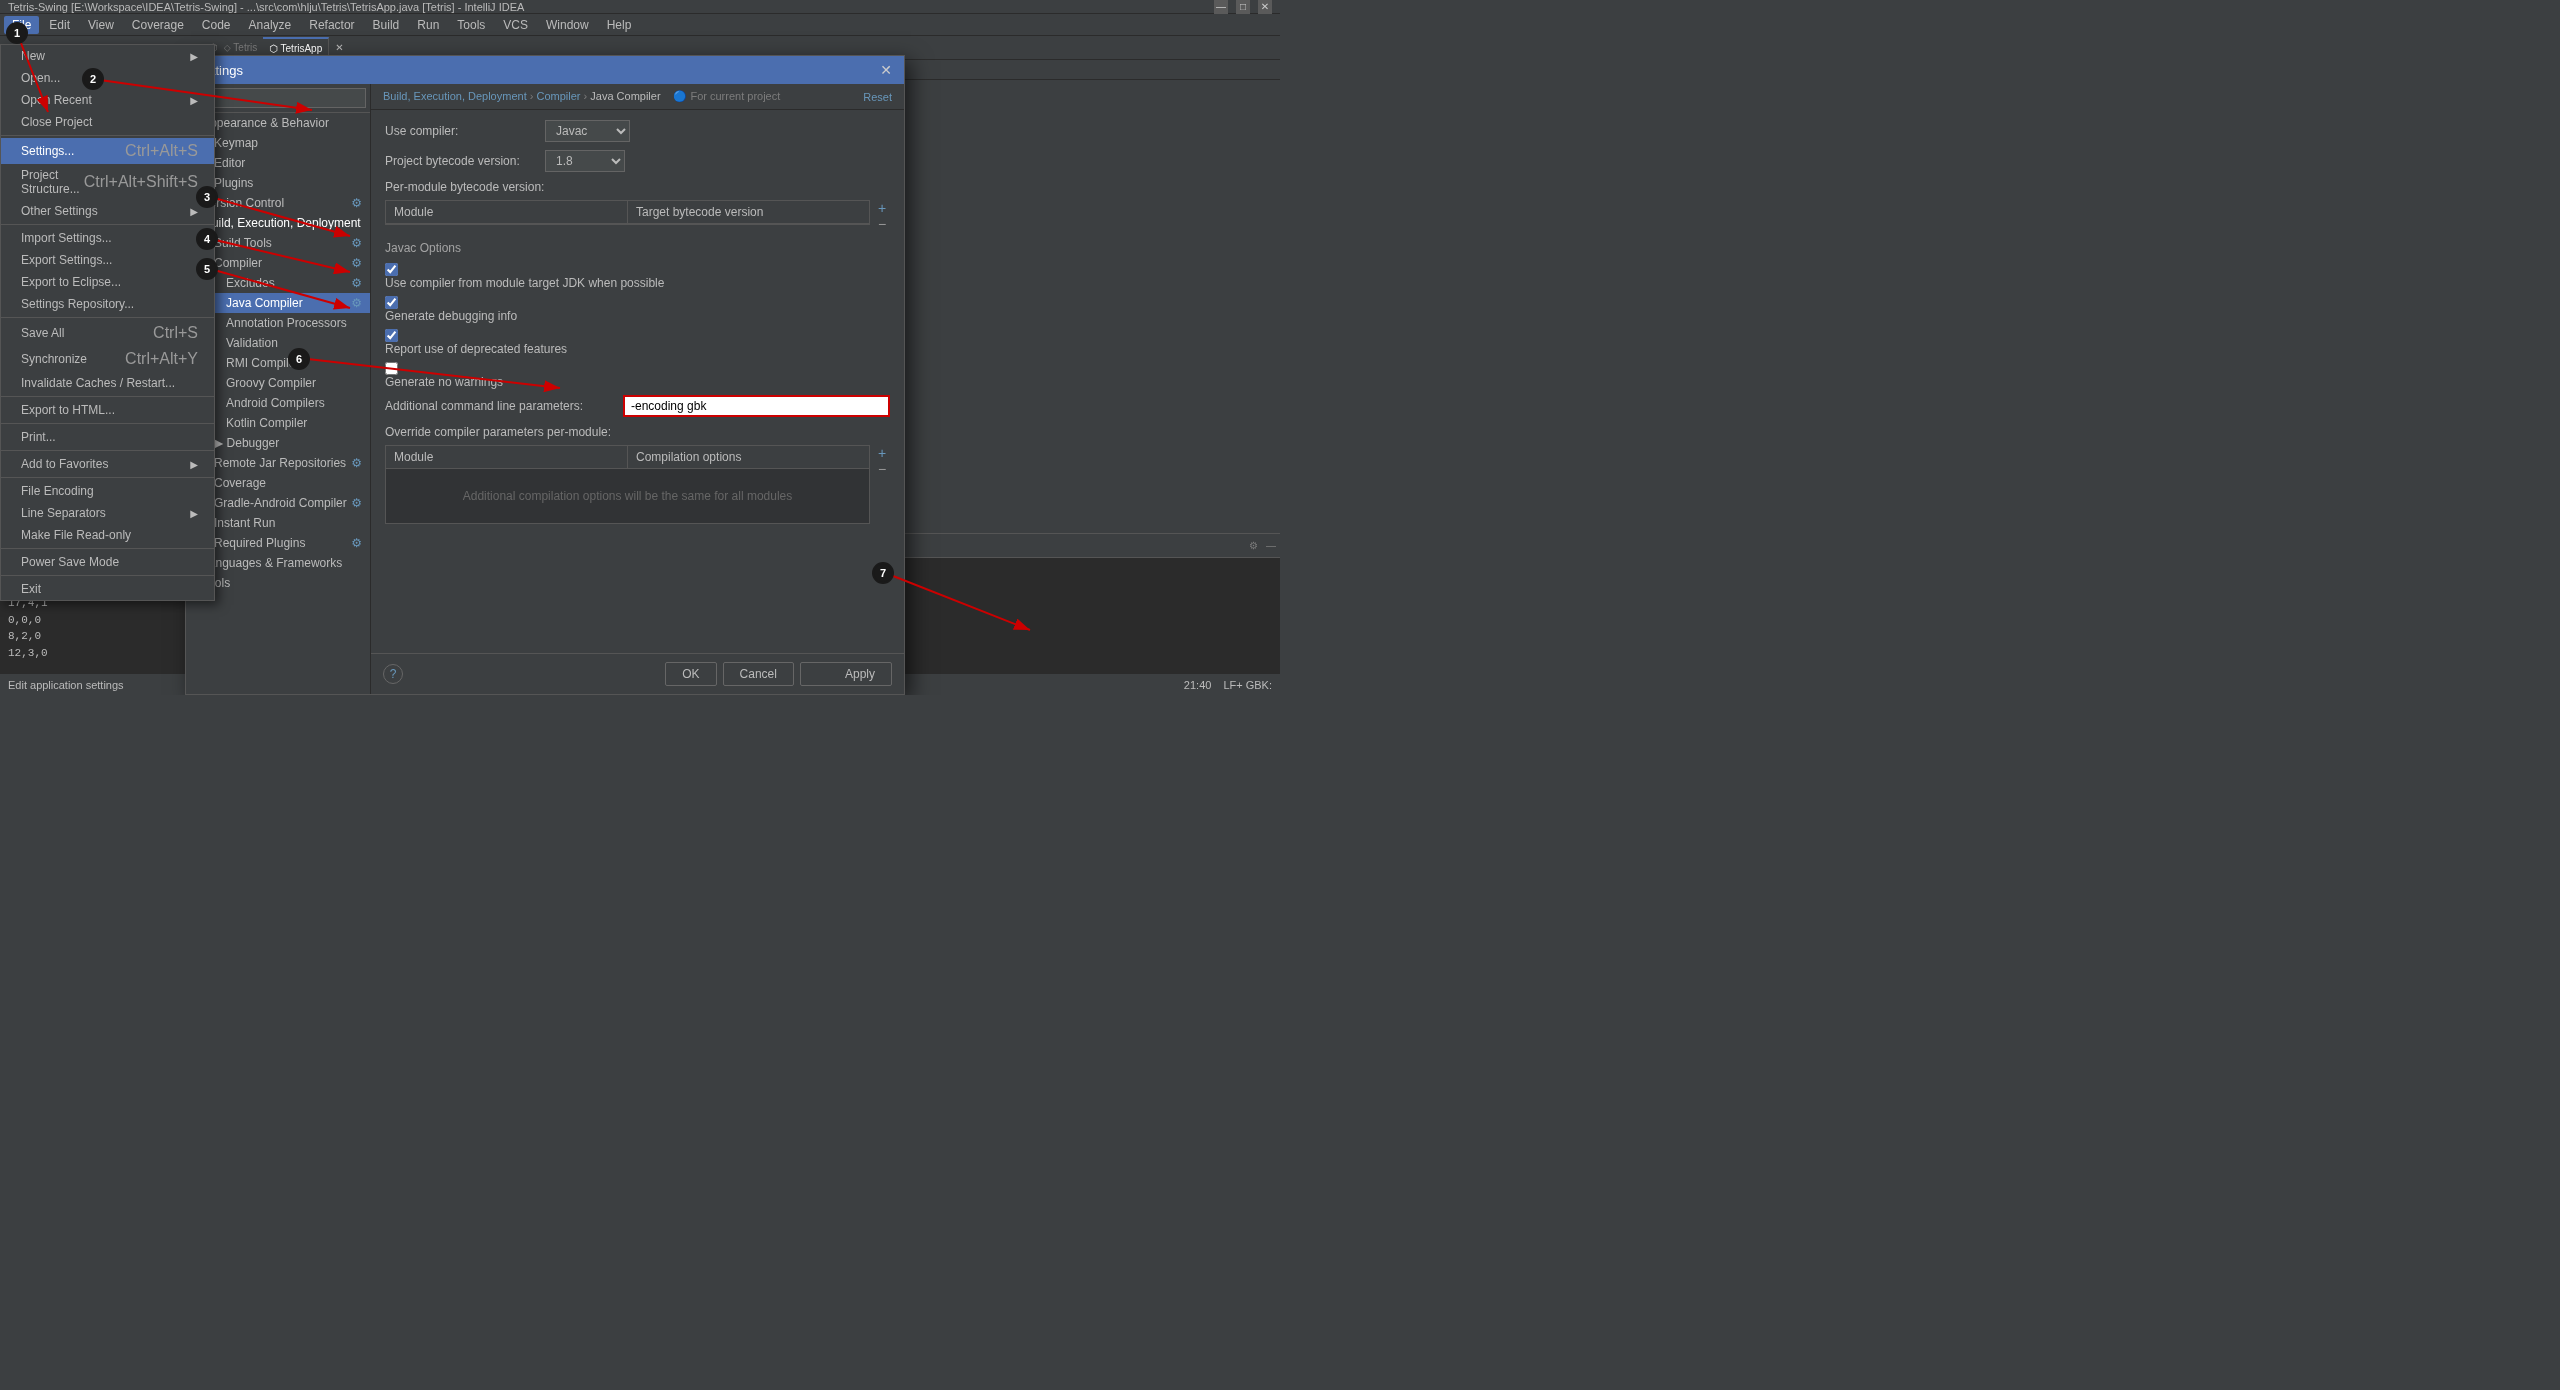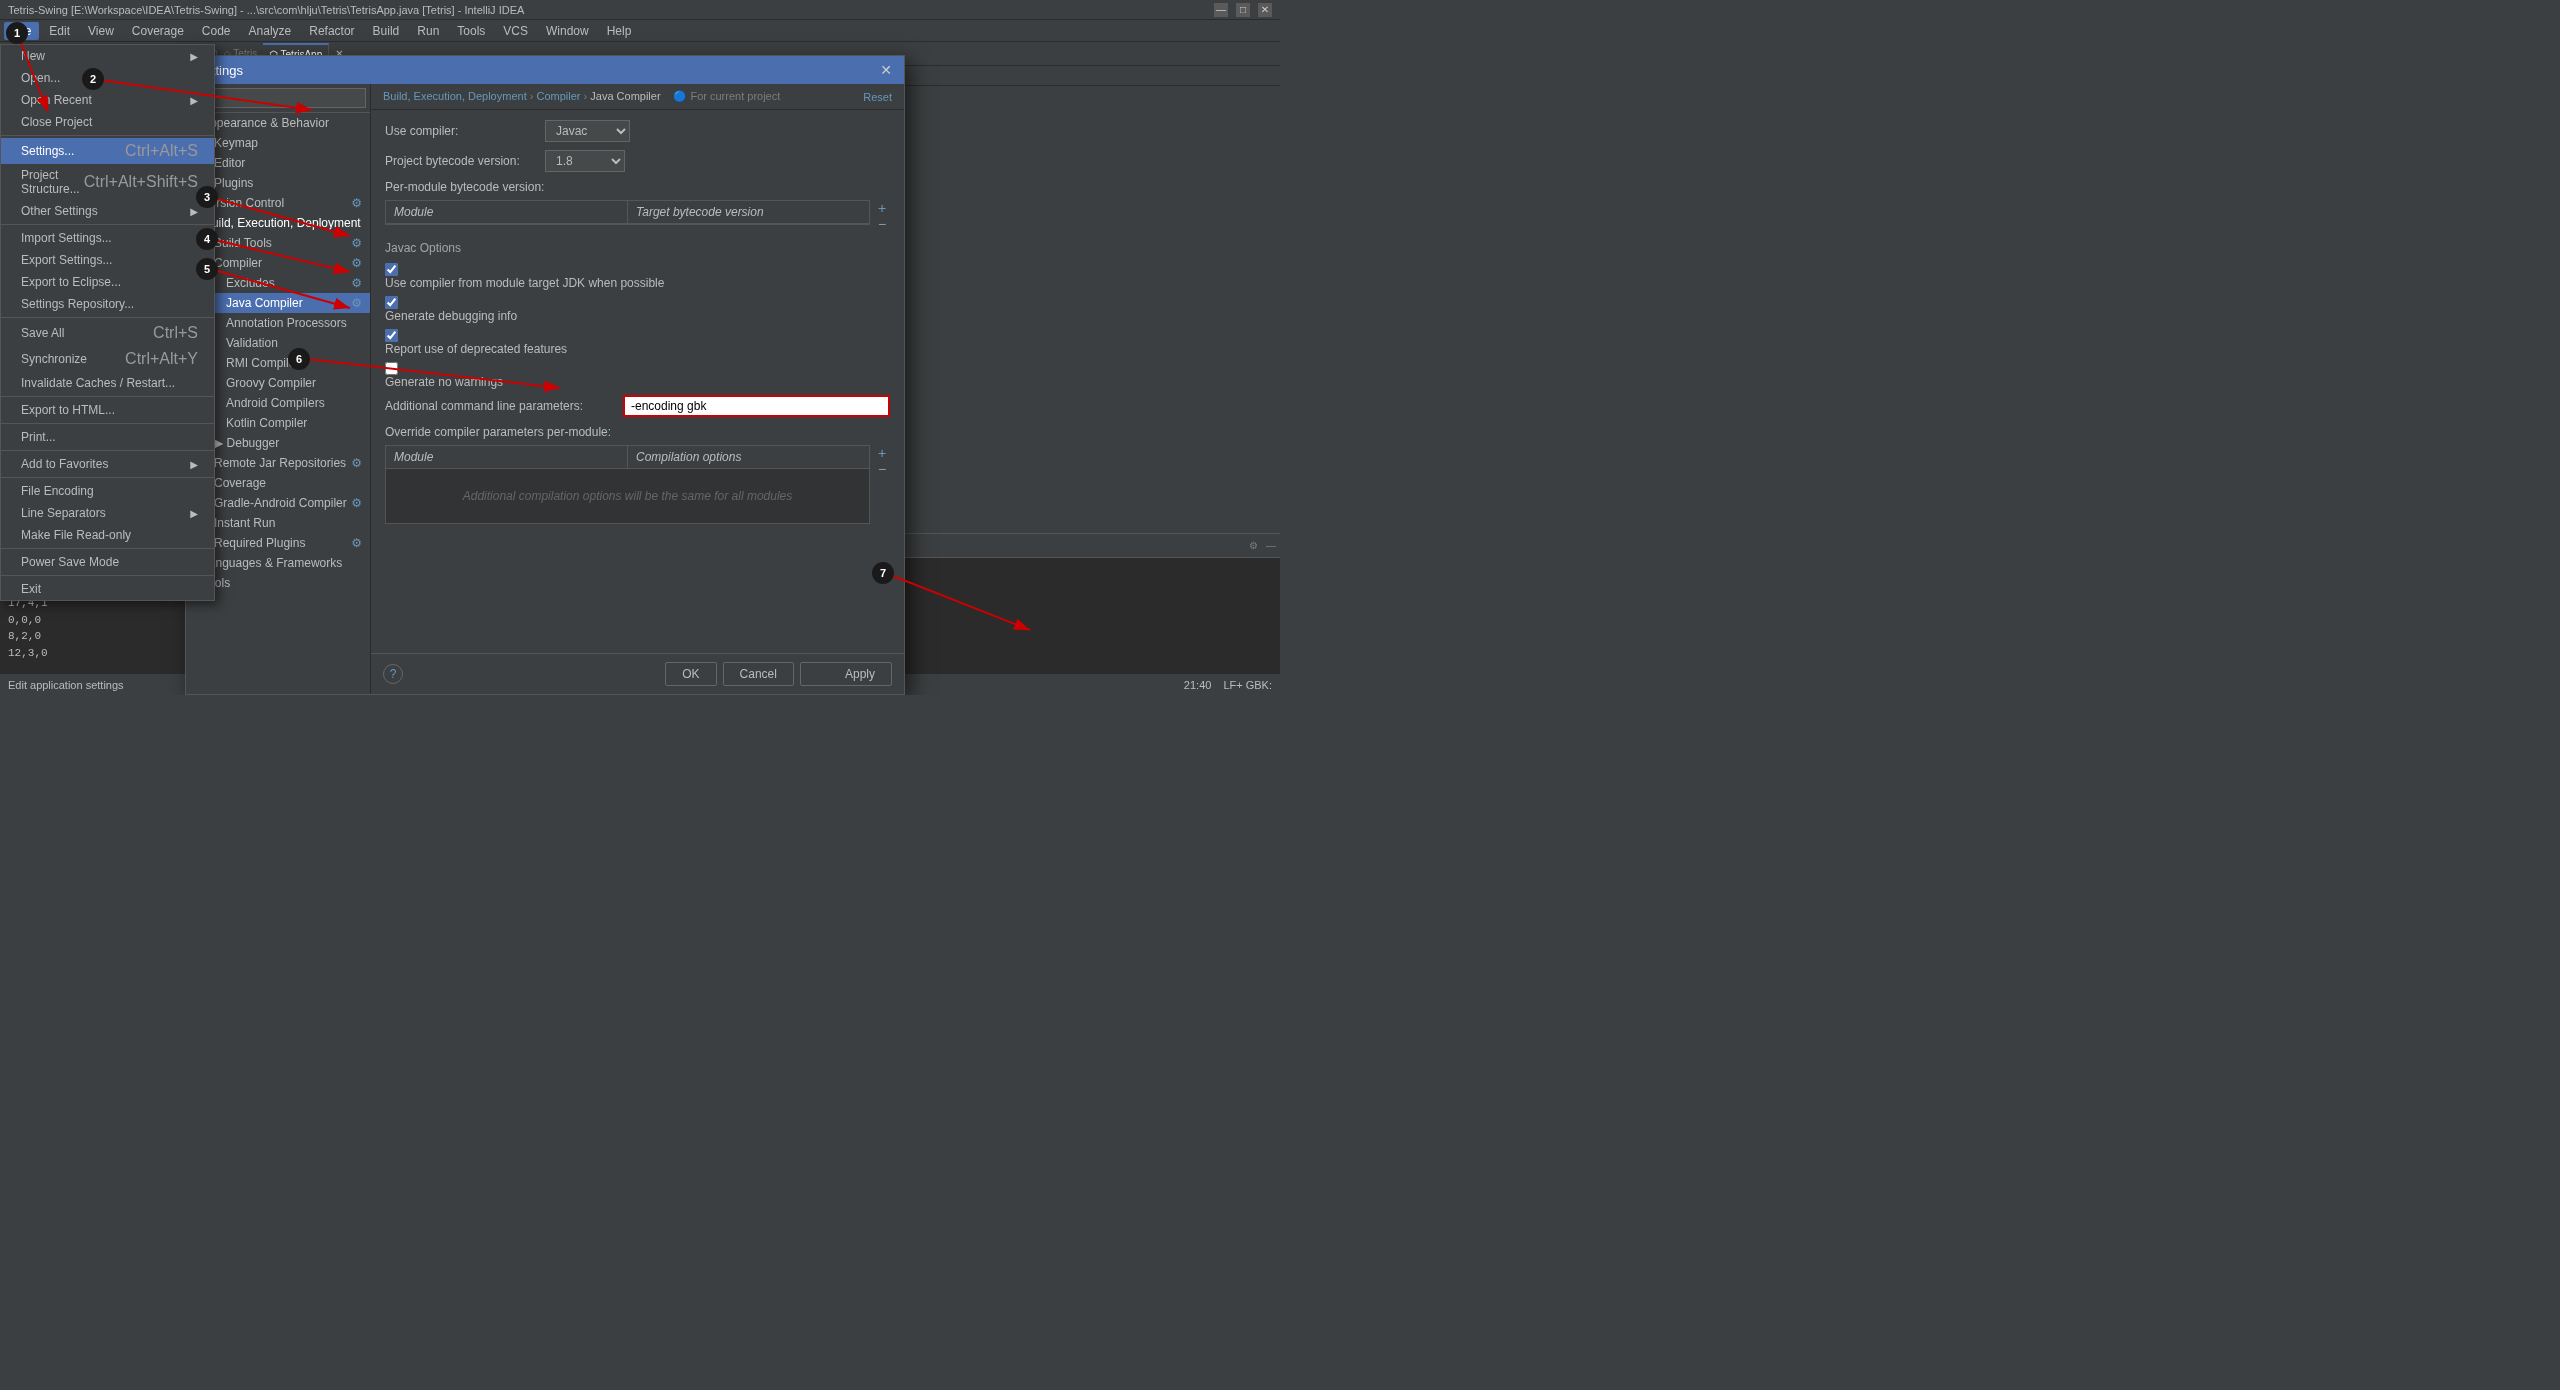--- a/index.html
+++ b/index.html
@@ -1,21 +1,21 @@
 <!DOCTYPE html>
 <html><head>
   <meta charset="utf-8">
   <style>
     * { box-sizing: border-box; margin: 0; padding: 0; }
     body { font-family: 'Segoe UI', Arial, sans-serif; font-size: 12px; background: #3c3f41; color: #bbbbbb; overflow: hidden; width: 1280px; height: 695px; position: relative; }
 
     
     .title-bar {
       background: #3c3f41;
-      height: 20px;
+      height: 14px;
       display: flex;
       align-items: center;
       padding: 0 8px;
       font-size: 11px;
       color: #bbbbbb;
       border-bottom: 1px solid #2b2b2b;
       justify-content: space-between;
     }
     .title-bar-controls { display: flex; gap: 8px; }
     .title-bar-btn { width: 14px; height: 14px; border: none; background: #5a5a5a; cursor: pointer; font-size: 10px; color: #ccc; display: flex; align-items: center; justify-content: center; }
@@ -162,21 +162,20 @@
       font-size: 12px;
       cursor: pointer;
       min-width: 80px;
     }
 
     .section-label { color: #bbbbbb; margin-bottom: 6px; margin-top: 4px; font-size: 12px; }
     .table-container {
       border: 1px solid #555;
       background: #313335;
       margin-bottom: 8px;
-      font-style: italic;
     }
     .table-header {
       display: flex;
       background: #3c3f41;
       border-bottom: 1px solid #555;
     }
     .table-header-cell {
       flex: 1;
       padding: 4px 8px;
       font-size: 12px;

